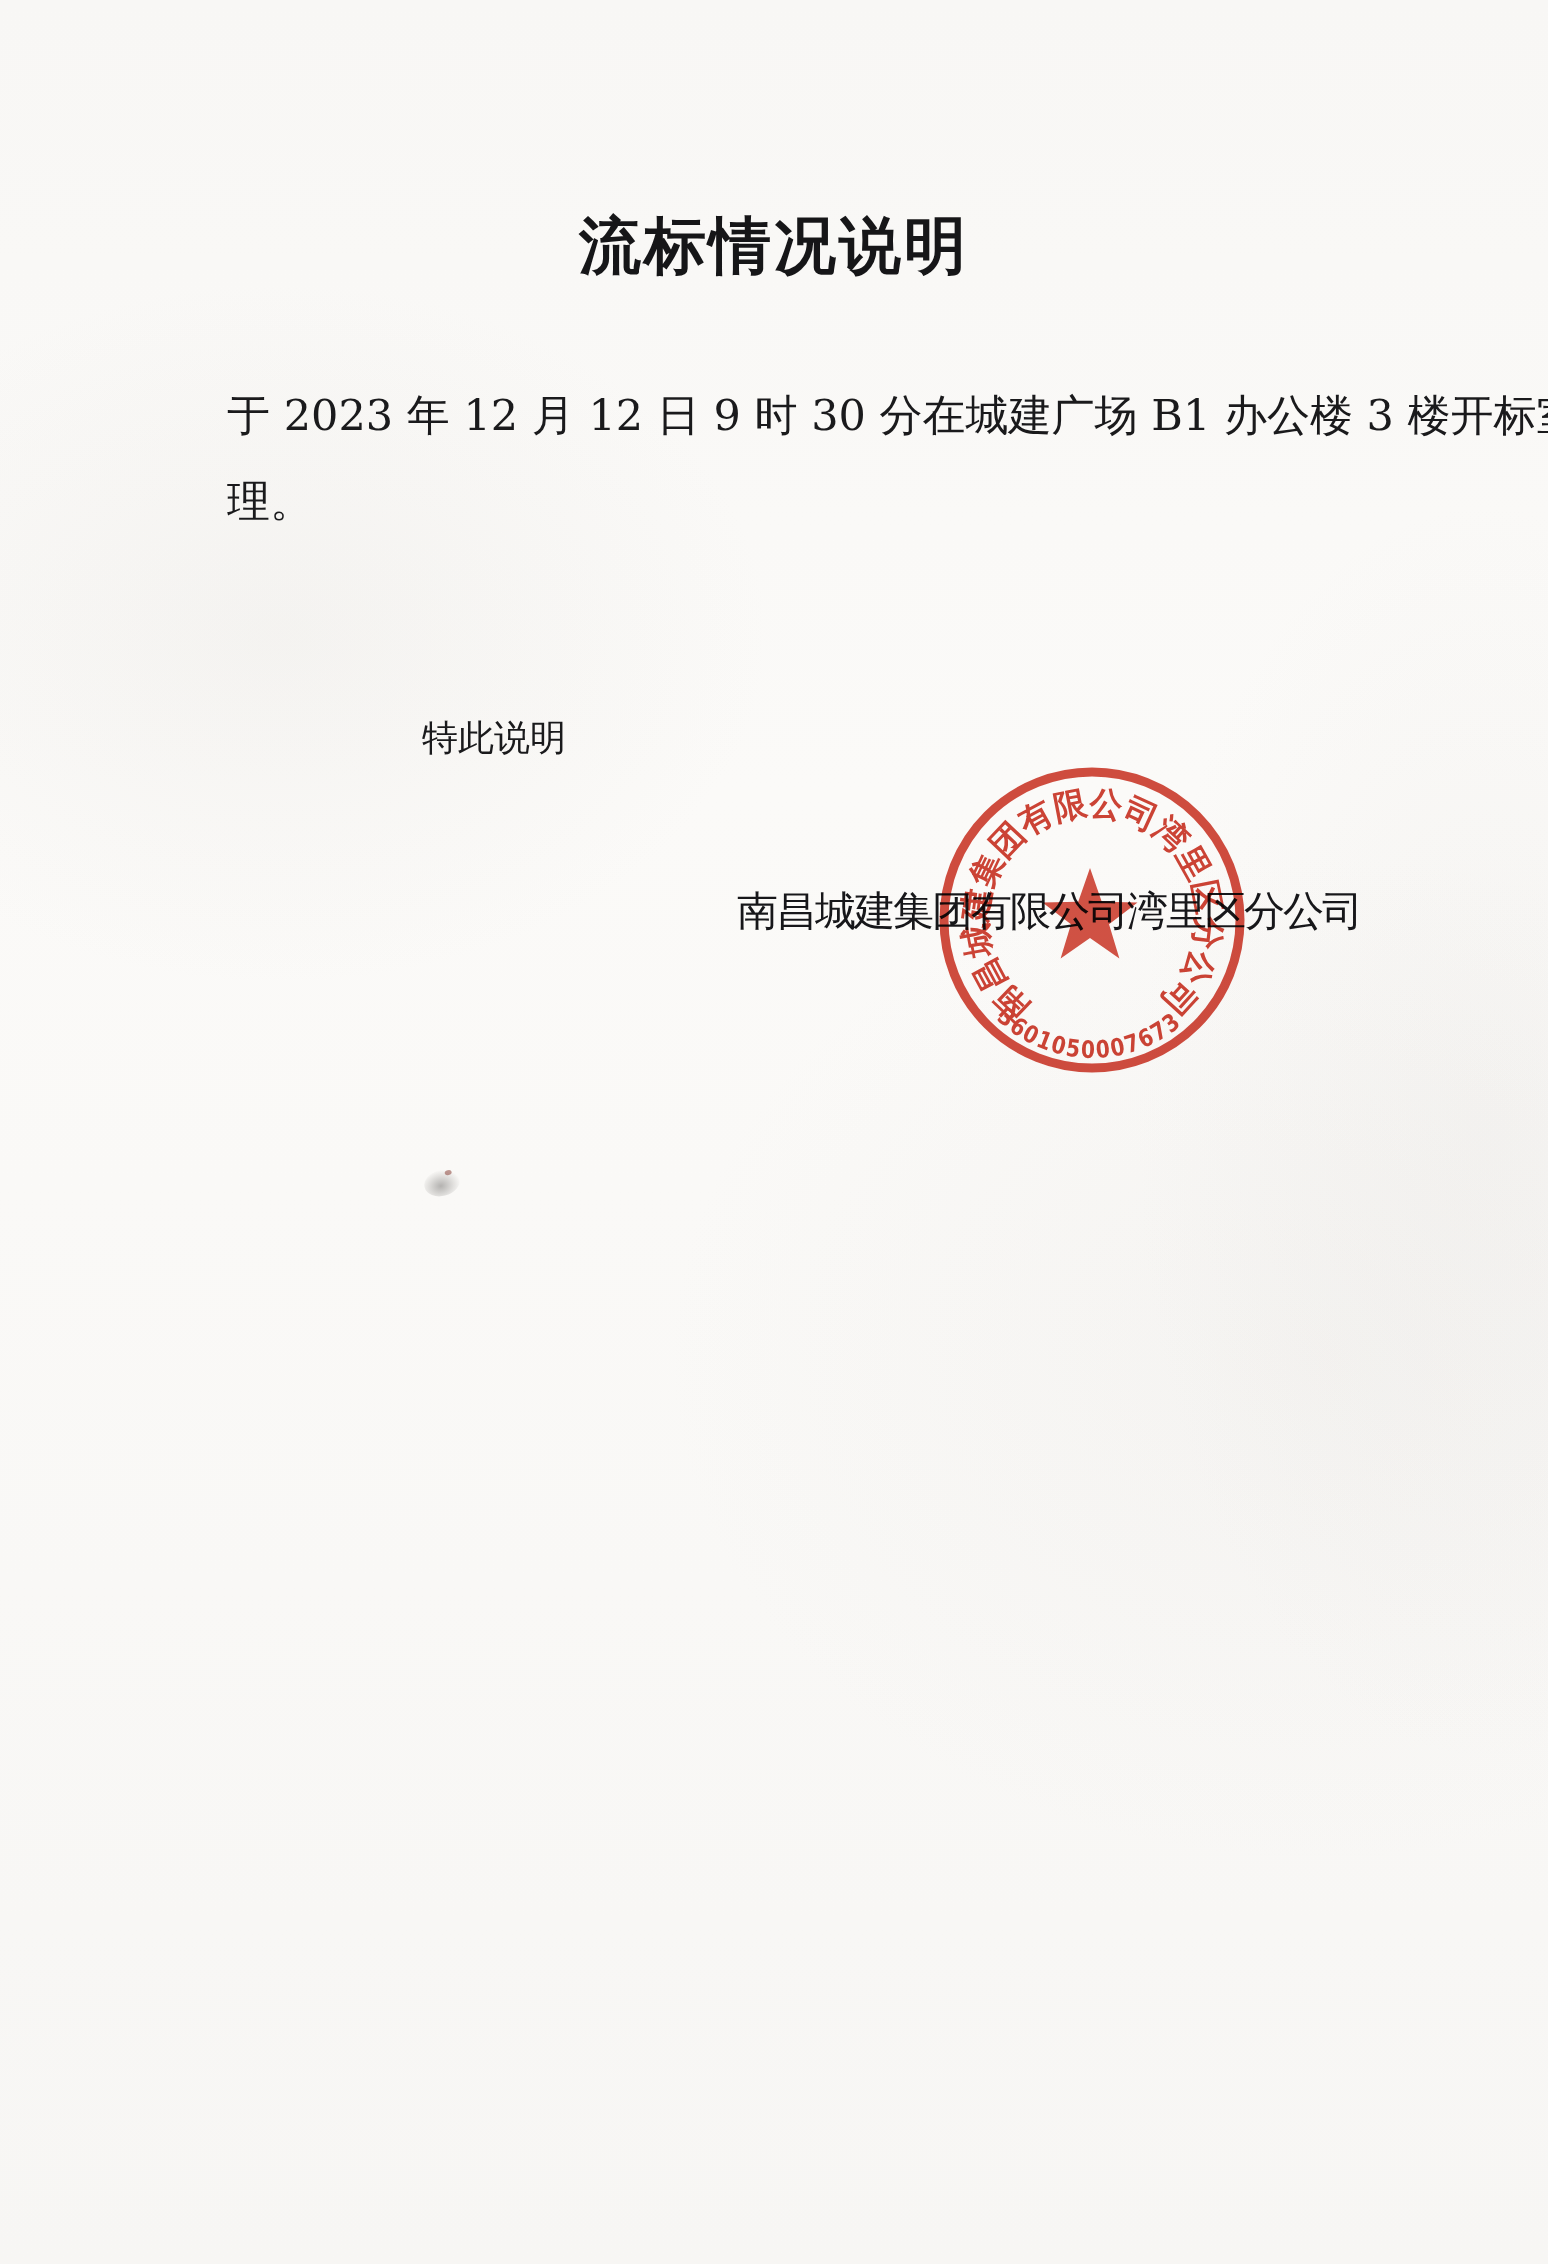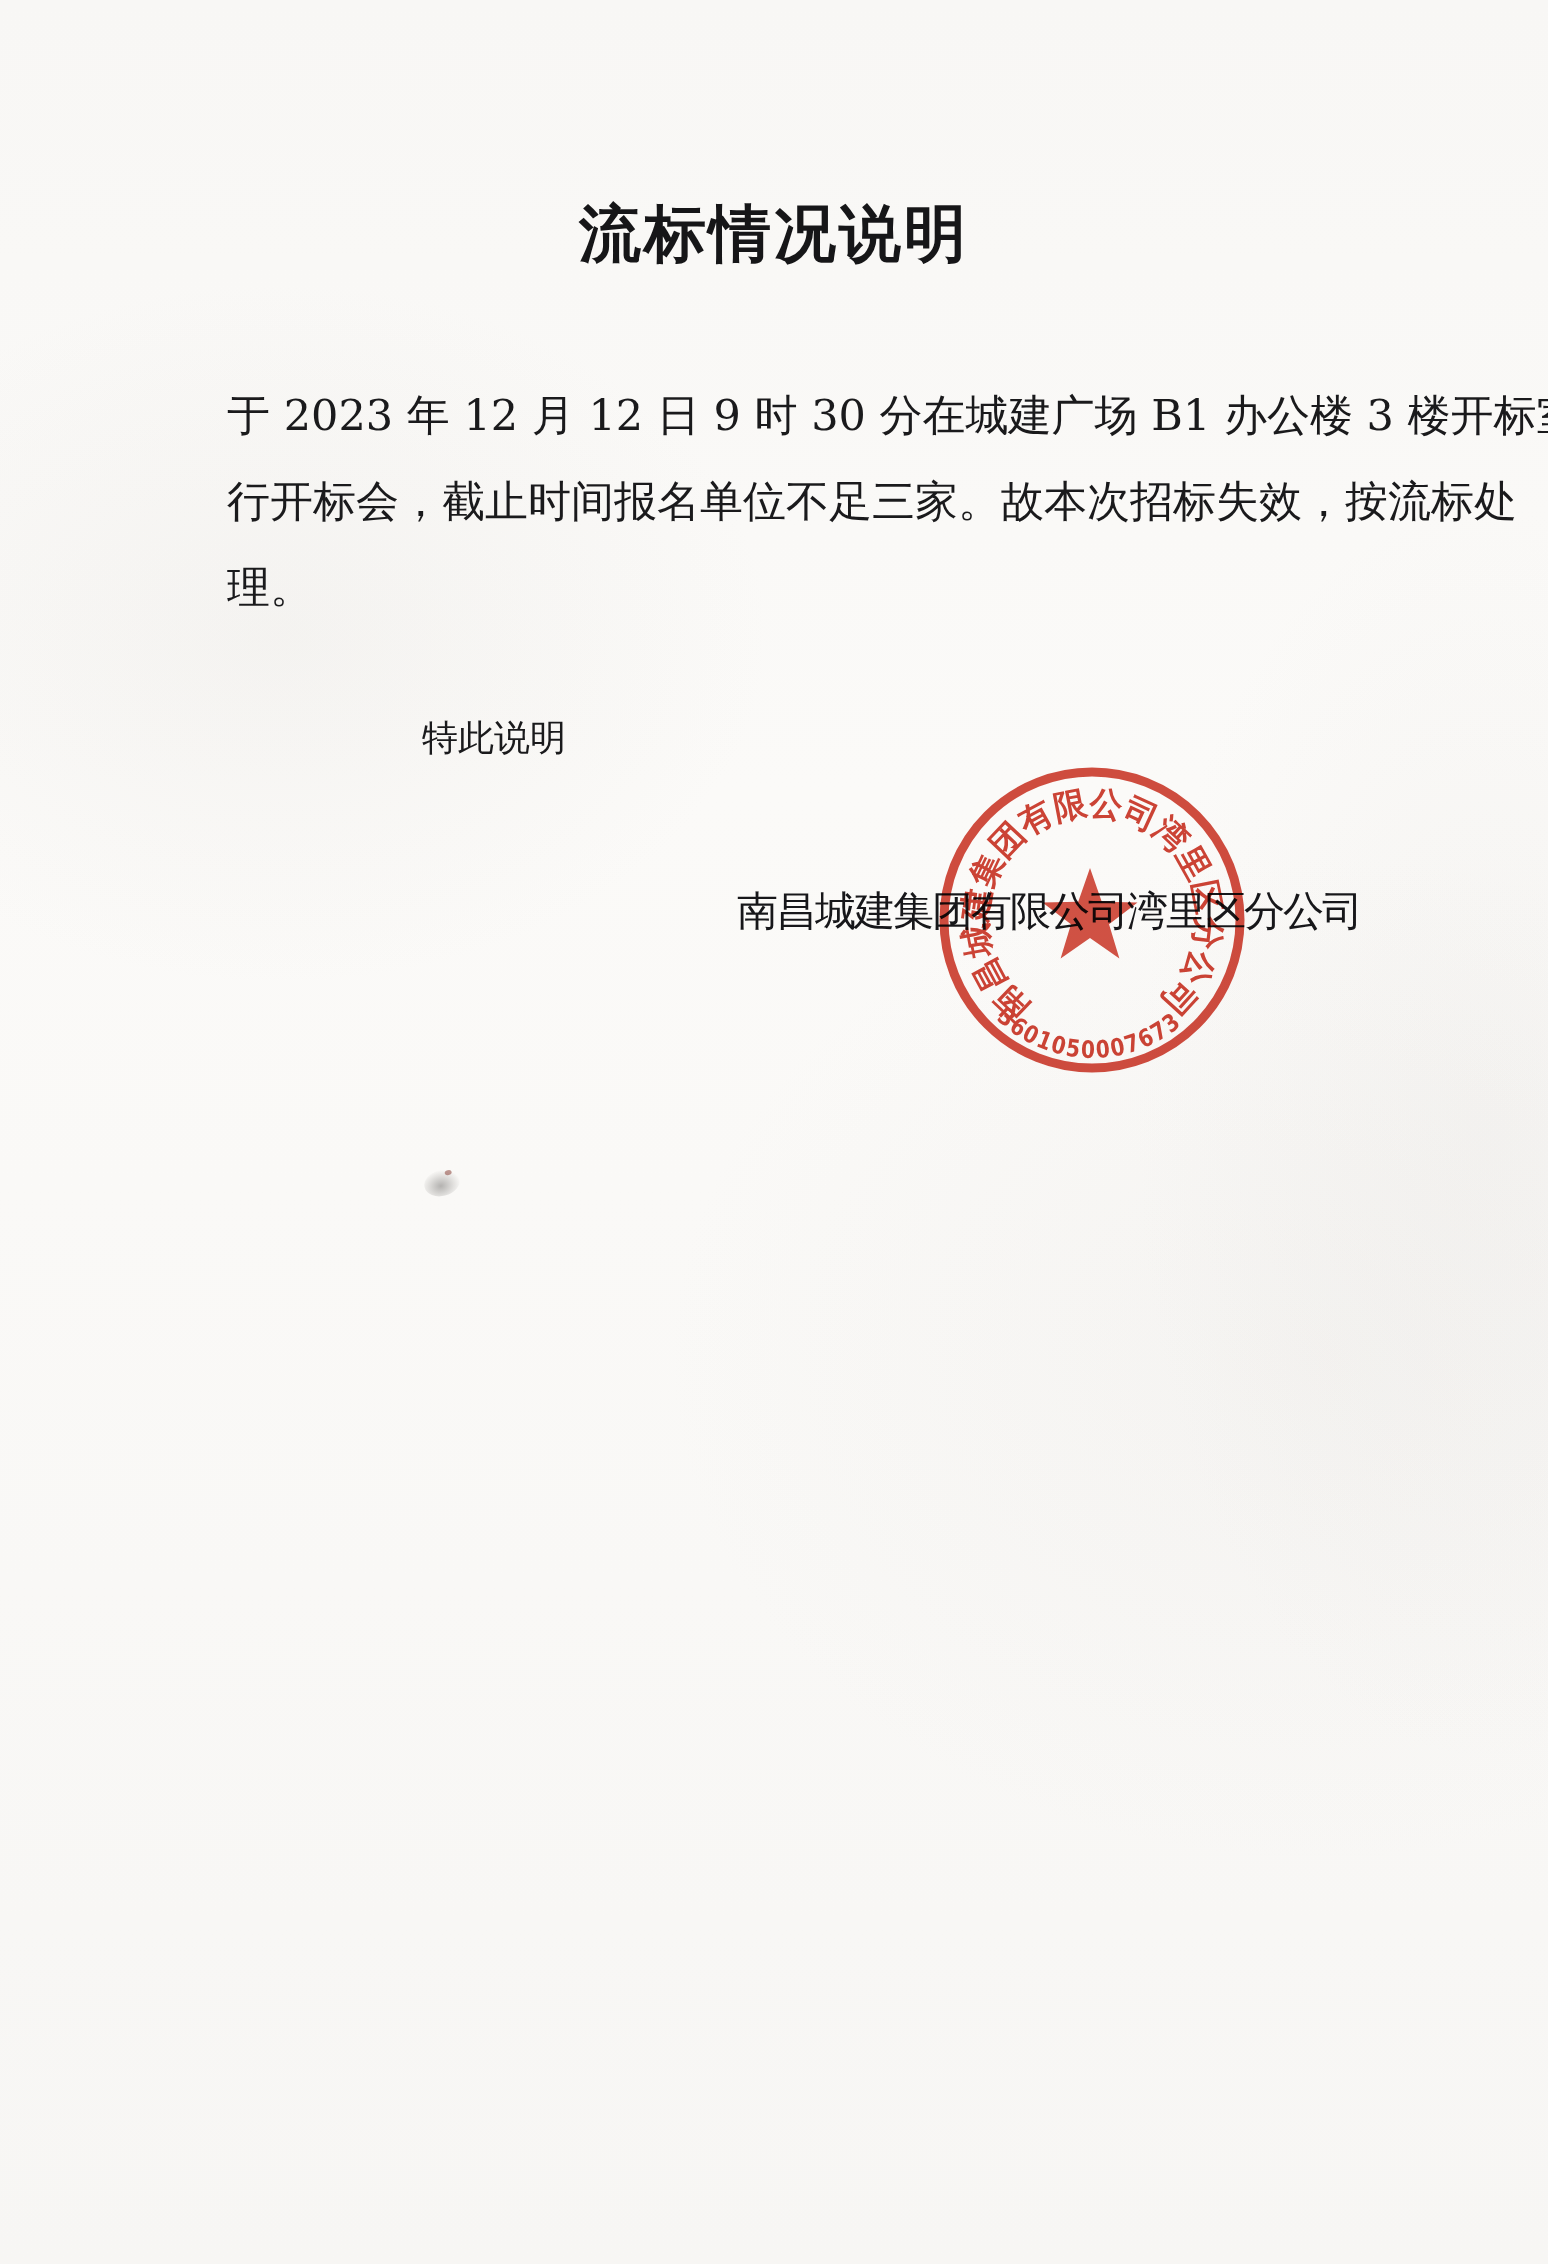--- a/index.html
+++ b/index.html
@@ -17,21 +17,21 @@
     background:
       radial-gradient(ellipse 700px 500px at 18% 28%, rgba(222,219,215,0.22), transparent 70%),
       radial-gradient(ellipse 900px 700px at 85% 60%, rgba(225,222,219,0.20), transparent 72%),
       radial-gradient(ellipse 500px 900px at 96% 50%, rgba(218,215,212,0.18), transparent 70%),
       linear-gradient(180deg, #f8f7f5 0%, #fbfaf8 35%, #f9f8f6 70%, #f7f6f4 100%);
   }
   .title {
     position: absolute;
     left: 0; right: 0;
     top: 192px;
-    margin: 0;
+    margin: 12px;
     text-align: center;
     font-size: 62px;
     font-weight: 700;
     letter-spacing: 3px;
     color: #161618;
   }
   .para {
     position: absolute;
     left: 227px;
     top: 372px;
@@ -112,21 +112,20 @@
 </style>
 </head>
 <body>
 
 <div class="page">
 
   <h1 class="title">流标情况说明</h1>
 
   <div class="para">
     <div class="line">于 2023 年 12 月 12 日 9 时 30 分在城建广场 B1 办公楼 3 楼开标室举</div>
-    <div class="line">行开标会，截止时间报名单位不足三家。故本次招标失效，按流标处</div>
     <div class="line">理。</div>
   </div>
 
   <div class="closing">特此说明</div>
 
   <div class="sig-company">南昌城建集团有限公司湾里区分公司</div>
 
 
   <svg class="stamp" viewBox="-160 -160 320 320" xmlns="http://www.w3.org/2000/svg">
     <defs>

